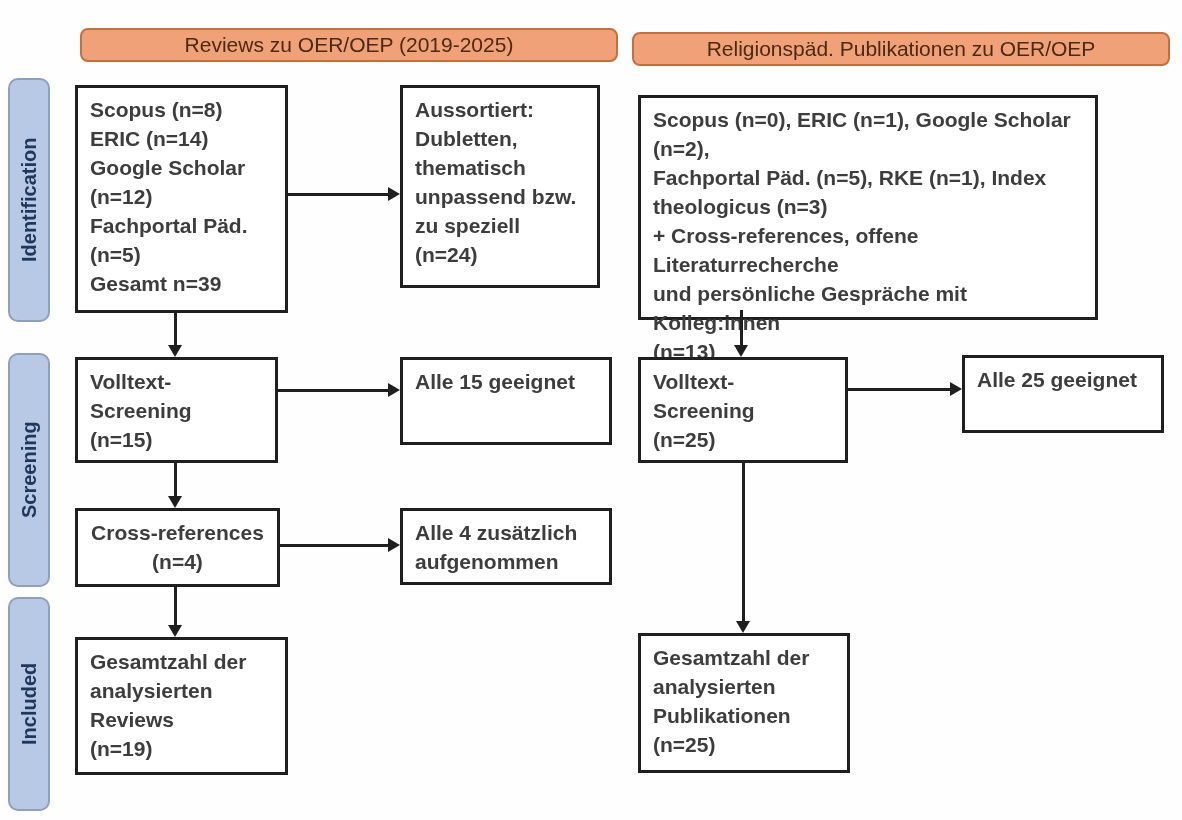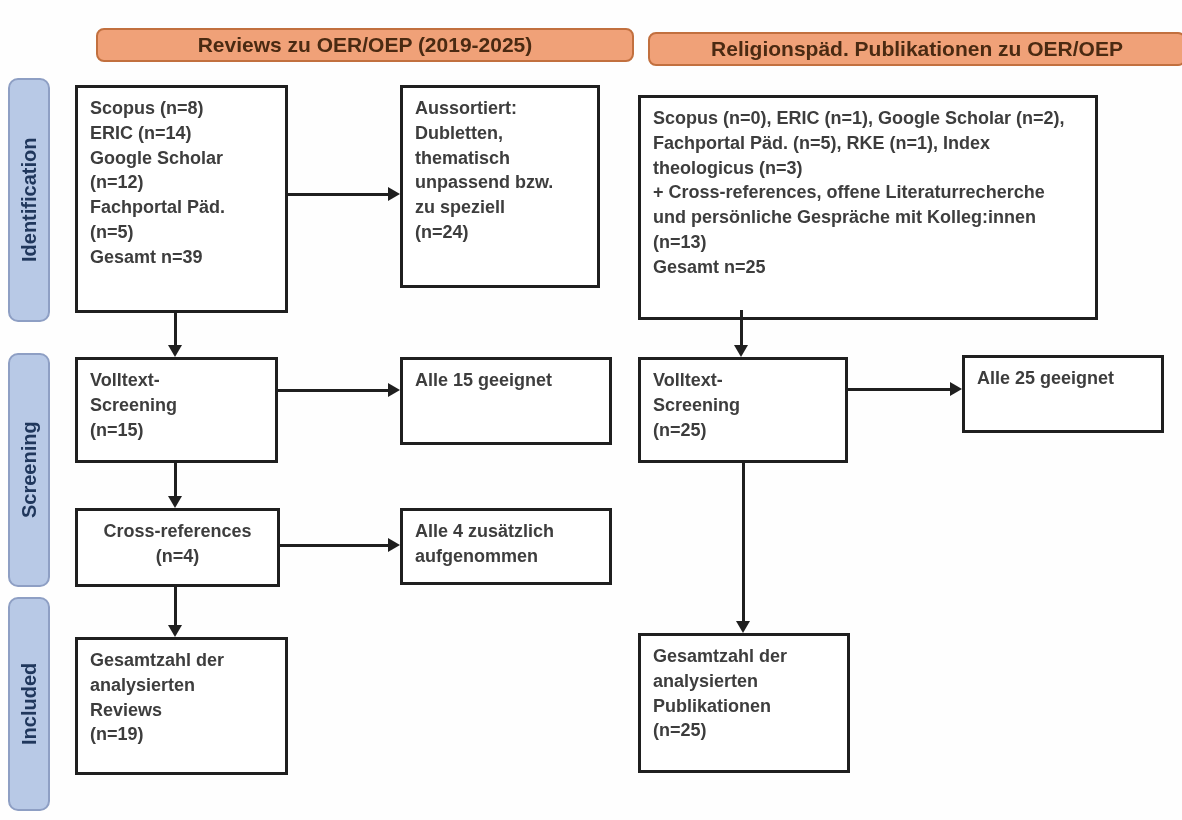--- a/index.html
+++ b/index.html
@@ -6,40 +6,40 @@
   .canvas{
     position:relative;width:1182px;height:820px;background:#fefefe;
     font-family:"Liberation Sans",sans-serif;overflow:hidden;
   }
   .header{
     position:absolute;height:34px;box-sizing:border-box;
     background:var(--header_fill,#F0A178);
     border:2px solid var(--header_border,#C2703F);
     border-radius:8px;
     display:flex;align-items:center;justify-content:center;
-    font-weight:700;font-size:21px;color:var(--header_text,#4A2A12);margin-left:16px;
+    font-weight:400;font-size:21px;color:var(--header_text,#4A2A12);
   }
   .header-left{left:80px;top:28px;width:538px;}
   .header-right{left:632px;top:32px;width:538px;}
   .stage{
     position:absolute;left:8px;width:42px;box-sizing:border-box;
     background:var(--stage_fill,#B8C9E6);
     border:2px solid var(--stage_border,#8E9FC4);
     border-radius:10px;
     display:flex;align-items:center;justify-content:center;
     font-weight:700;font-size:20px;color:var(--stage_text,#20375C);
     writing-mode:vertical-rl;transform:rotate(180deg);
   }
   .stage-identification{top:78px;height:244px;}
   .stage-screening{top:353px;height:234px;}
   .stage-included{top:597px;height:214px;}
   .box{
     position:absolute;box-sizing:border-box;background:#ffffff;
     border:3px solid var(--line,#1F1F1F);
-    color:var(--box_text,#3D3D3D);font-weight:700;font-size:18px;
+    color:var(--box_text,#3D3D3D);font-weight:700;font-size:21px;
     line-height:1.38;padding:8px 12px;white-space:pre-line;
   }
   .box-reviews-id{left:75px;top:85px;width:213px;height:228px;}
   .box-aussortiert{left:400px;top:85px;width:200px;height:203px;}
   .box-relpaed-id{left:638px;top:95px;width:460px;height:225px;}
   .box-reviews-volltext{left:75px;top:357px;width:203px;height:106px;}
   .box-alle15{left:400px;top:357px;width:212px;height:88px;}
   .box-cross-ref{left:75px;top:508px;width:205px;height:79px;text-align:center;}
   .box-alle4{left:400px;top:508px;width:212px;height:77px;}
   .box-gesamt-reviews{left:75px;top:637px;width:213px;height:138px;}

